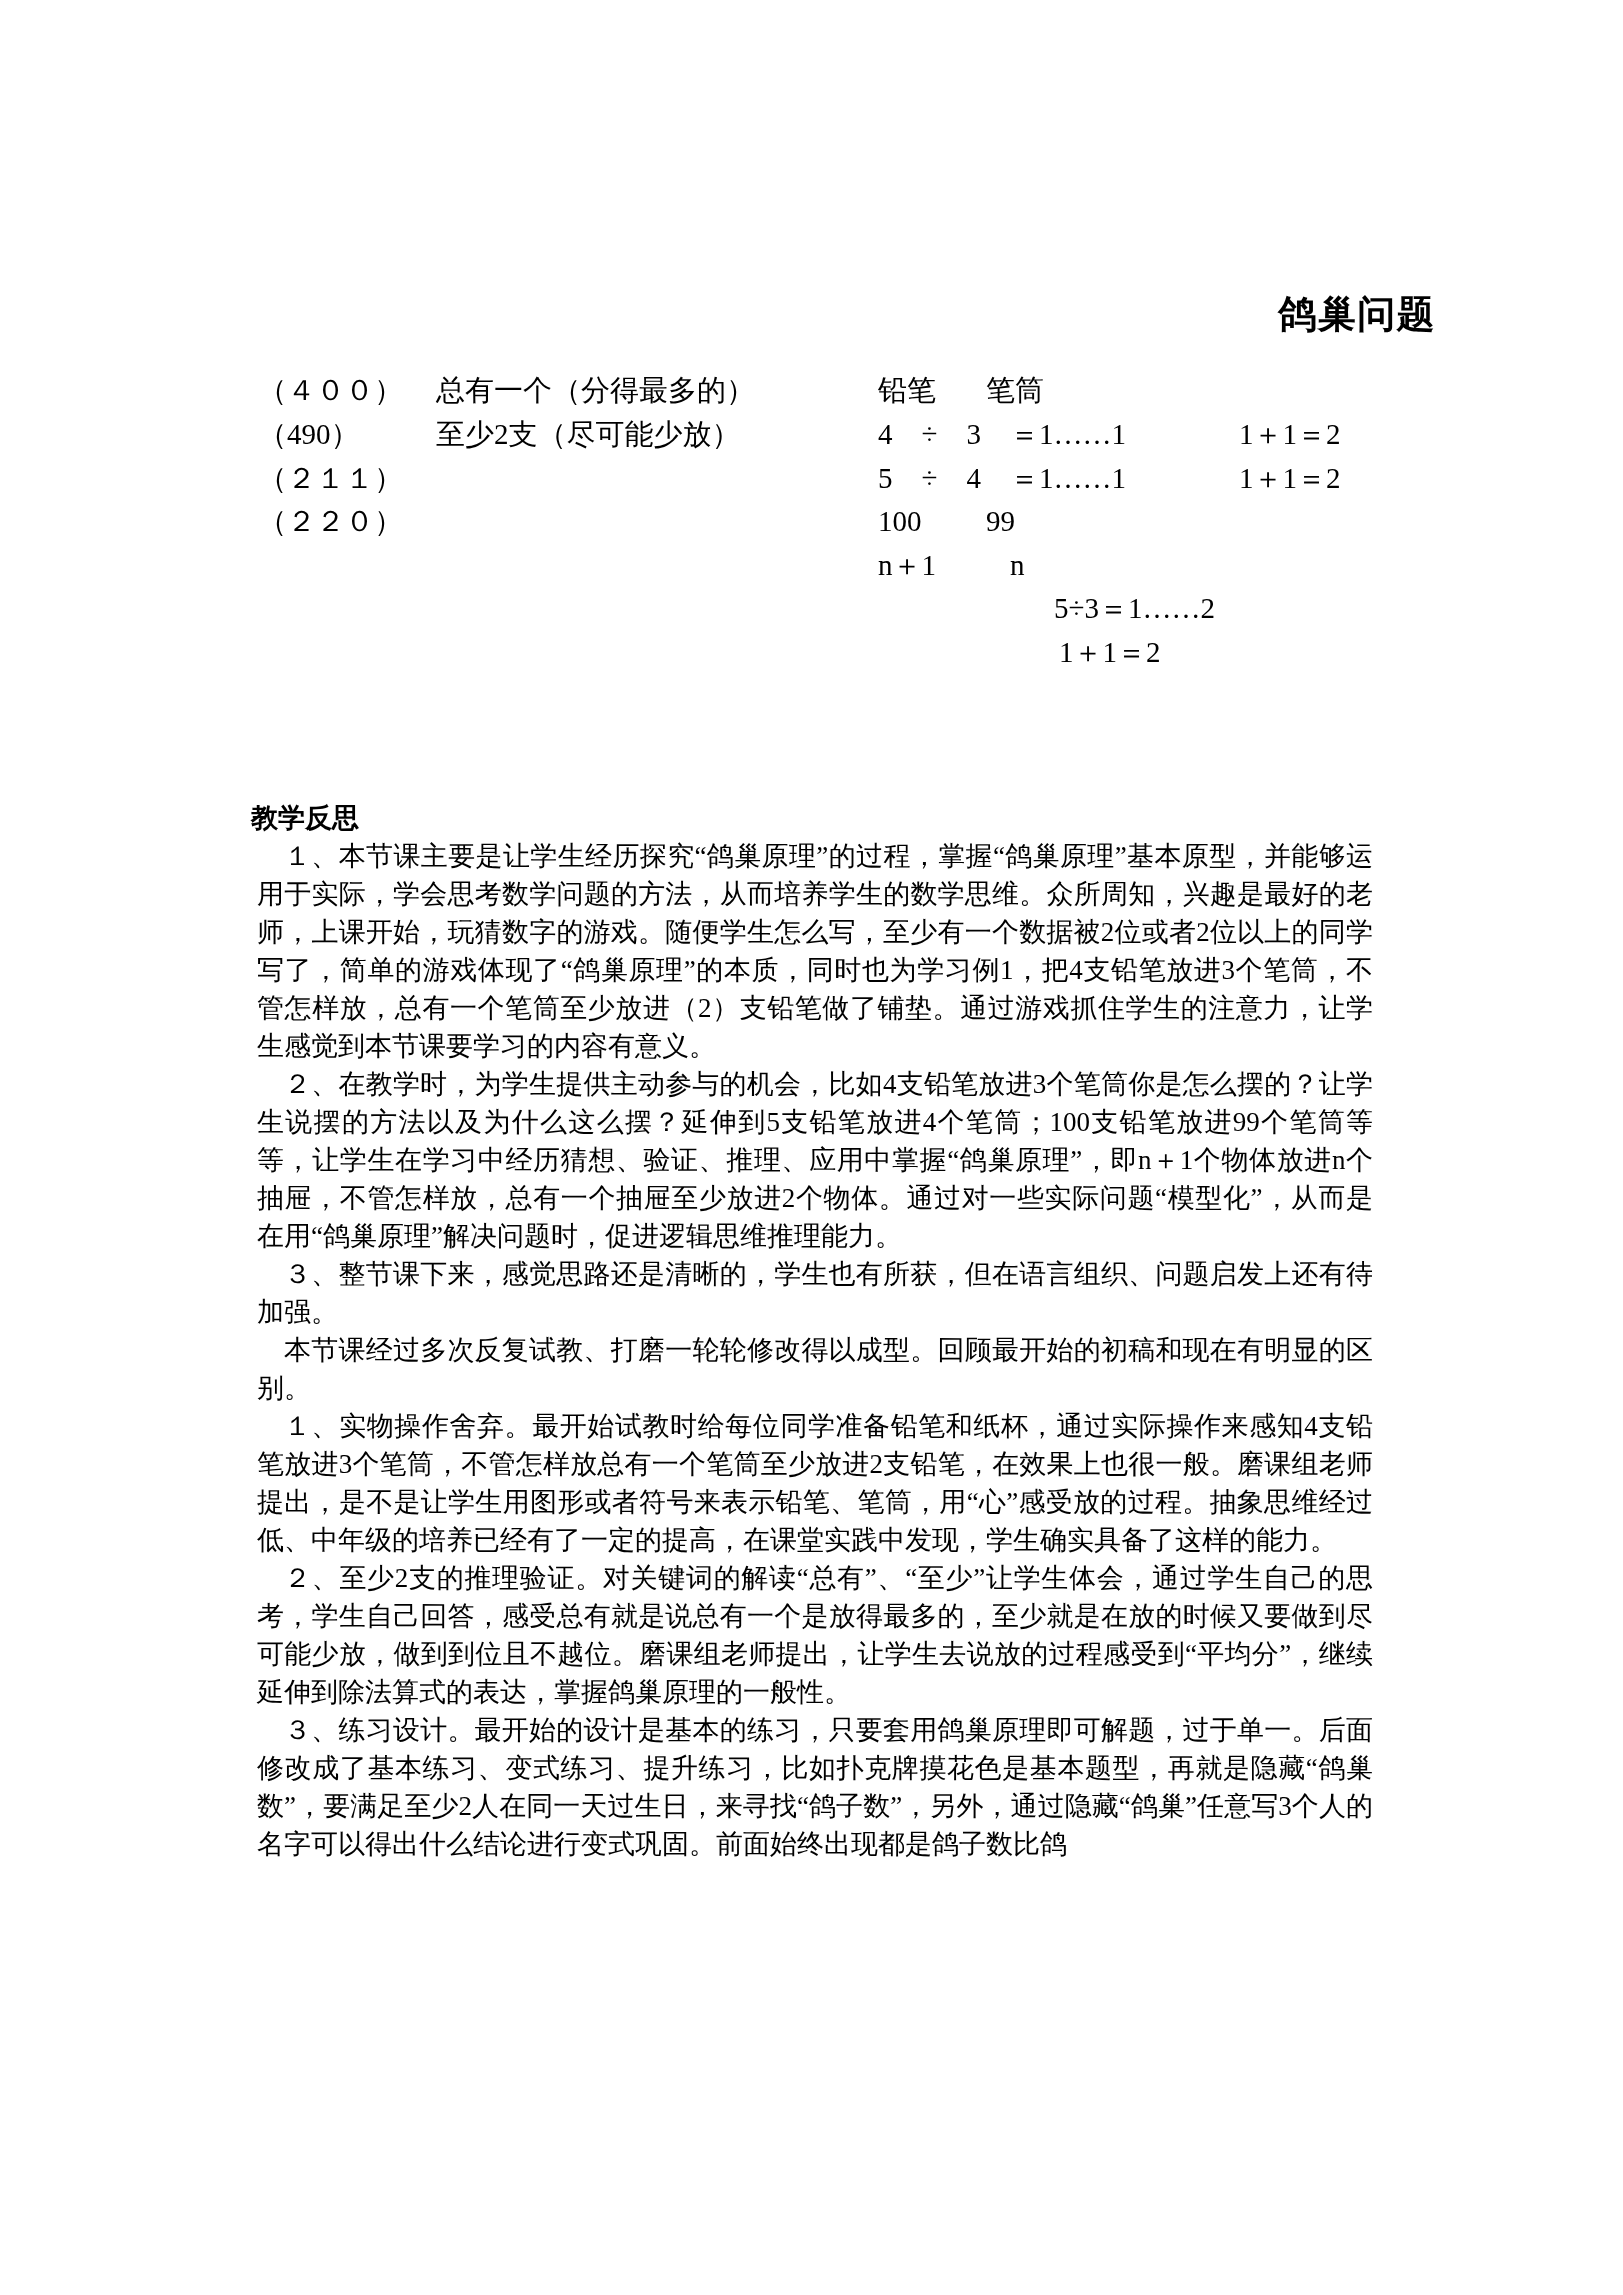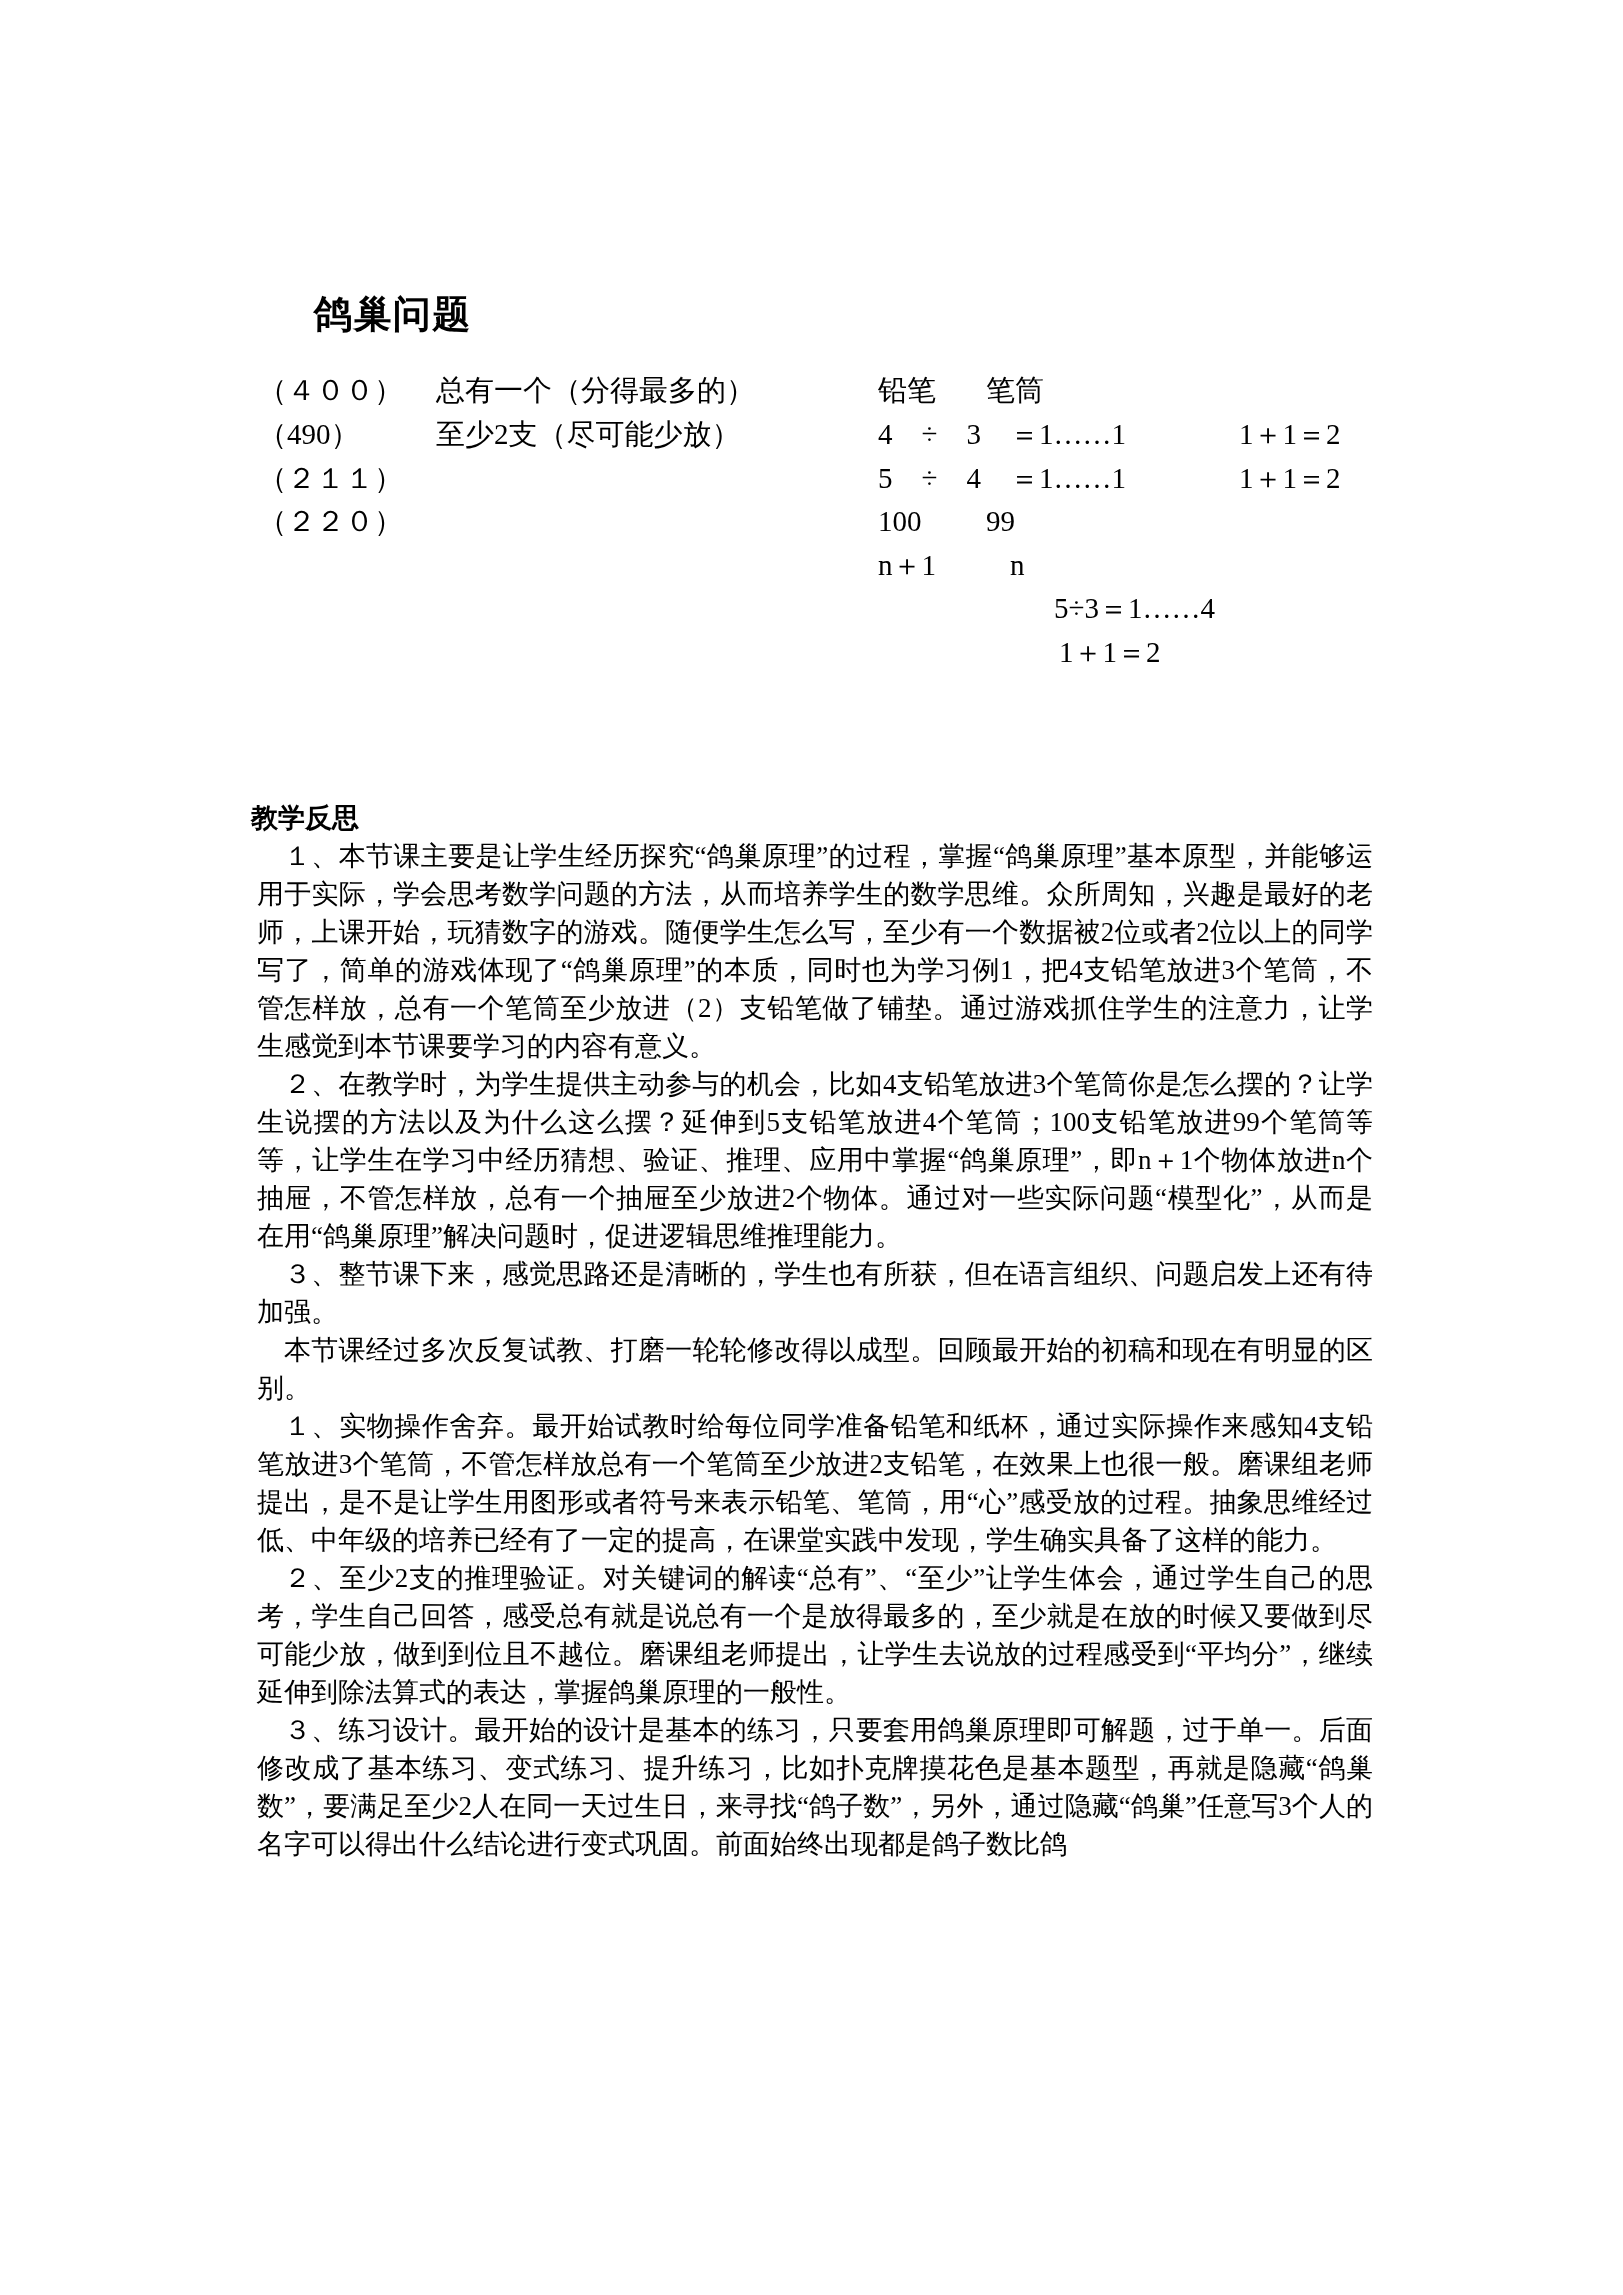--- a/index.html
+++ b/index.html
@@ -10,21 +10,21 @@
     height: 2295px;
     overflow: hidden;
     color: #000000;
     font-family: "Liberation Serif", "DejaVu Serif", serif;
   }
   .page-title {
     position: absolute;
     top: 289px;
     left: 314px;
     width: 1122px;
-    text-align: left;
+    text-align: right;
     font-size: 38px;
     font-weight: 700;
     letter-spacing: 1.4px;
   }
   .board { position: absolute; top: 0; left: 0; width: 100%; height: 100%; }
   .board .cell {
     position: absolute;
     font-size: 29px;
     white-space: pre;
     line-height: 1;
@@ -70,21 +70,21 @@
     <span class="cell" style="left:878px;top:464px">5　÷　4　＝1……1</span>
     <span class="cell" style="left:1239px;top:464px">1＋1＝2</span>
 
     <span class="cell" style="left:258px;top:507px">（２２０）</span>
     <span class="cell" style="left:878px;top:507px">100</span>
     <span class="cell" style="left:986px;top:507px">99</span>
 
     <span class="cell" style="left:878px;top:551px">n＋1</span>
     <span class="cell" style="left:1010px;top:551px">n</span>
 
-    <span class="cell" style="left:1054px;top:594px">5÷3＝1……4</span>
+    <span class="cell" style="left:1054px;top:594px">5÷3＝1……2</span>
     <span class="cell" style="left:1059px;top:638px">1＋1＝2</span>
   </div>
 
   <div class="flow">
     <div class="h">教学反思</div>
     <p>１、本节课主要是让学生经历探究“鸽巢原理”的过程，掌握“鸽巢原理”基本原型，并能够运用于实际，学会思考数学问题的方法，从而培养学生的数学思维。众所周知，兴趣是最好的老师，上课开始，玩猜数字的游戏。随便学生怎么写，至少有一个数据被2位或者2位以上的同学写了，简单的游戏体现了“鸽巢原理”的本质，同时也为学习例1，把4支铅笔放进3个笔筒，不管怎样放，总有一个笔筒至少放进（2）支铅笔做了铺垫。通过游戏抓住学生的注意力，让学生感觉到本节课要学习的内容有意义。</p>
     <p>２、在教学时，为学生提供主动参与的机会，比如4支铅笔放进3个笔筒你是怎么摆的？让学生说摆的方法以及为什么这么摆？延伸到5支铅笔放进4个笔筒；100支铅笔放进99个笔筒等等，让学生在学习中经历猜想、验证、推理、应用中掌握“鸽巢原理”，即n＋1个物体放进n个抽屉，不管怎样放，总有一个抽屉至少放进2个物体。通过对一些实际问题“模型化”，从而是在用“鸽巢原理”解决问题时，促进逻辑思维推理能力。</p>
     <p>３、整节课下来，感觉思路还是清晰的，学生也有所获，但在语言组织、问题启发上还有待加强。</p>
     <p>本节课经过多次反复试教、打磨一轮轮修改得以成型。回顾最开始的初稿和现在有明显的区别。</p>
     <p>１、实物操作舍弃。最开始试教时给每位同学准备铅笔和纸杯，通过实际操作来感知4支铅笔放进3个笔筒，不管怎样放总有一个笔筒至少放进2支铅笔，在效果上也很一般。磨课组老师提出，是不是让学生用图形或者符号来表示铅笔、笔筒，用“心”感受放的过程。抽象思维经过低、中年级的培养已经有了一定的提高，在课堂实践中发现，学生确实具备了这样的能力。</p>

